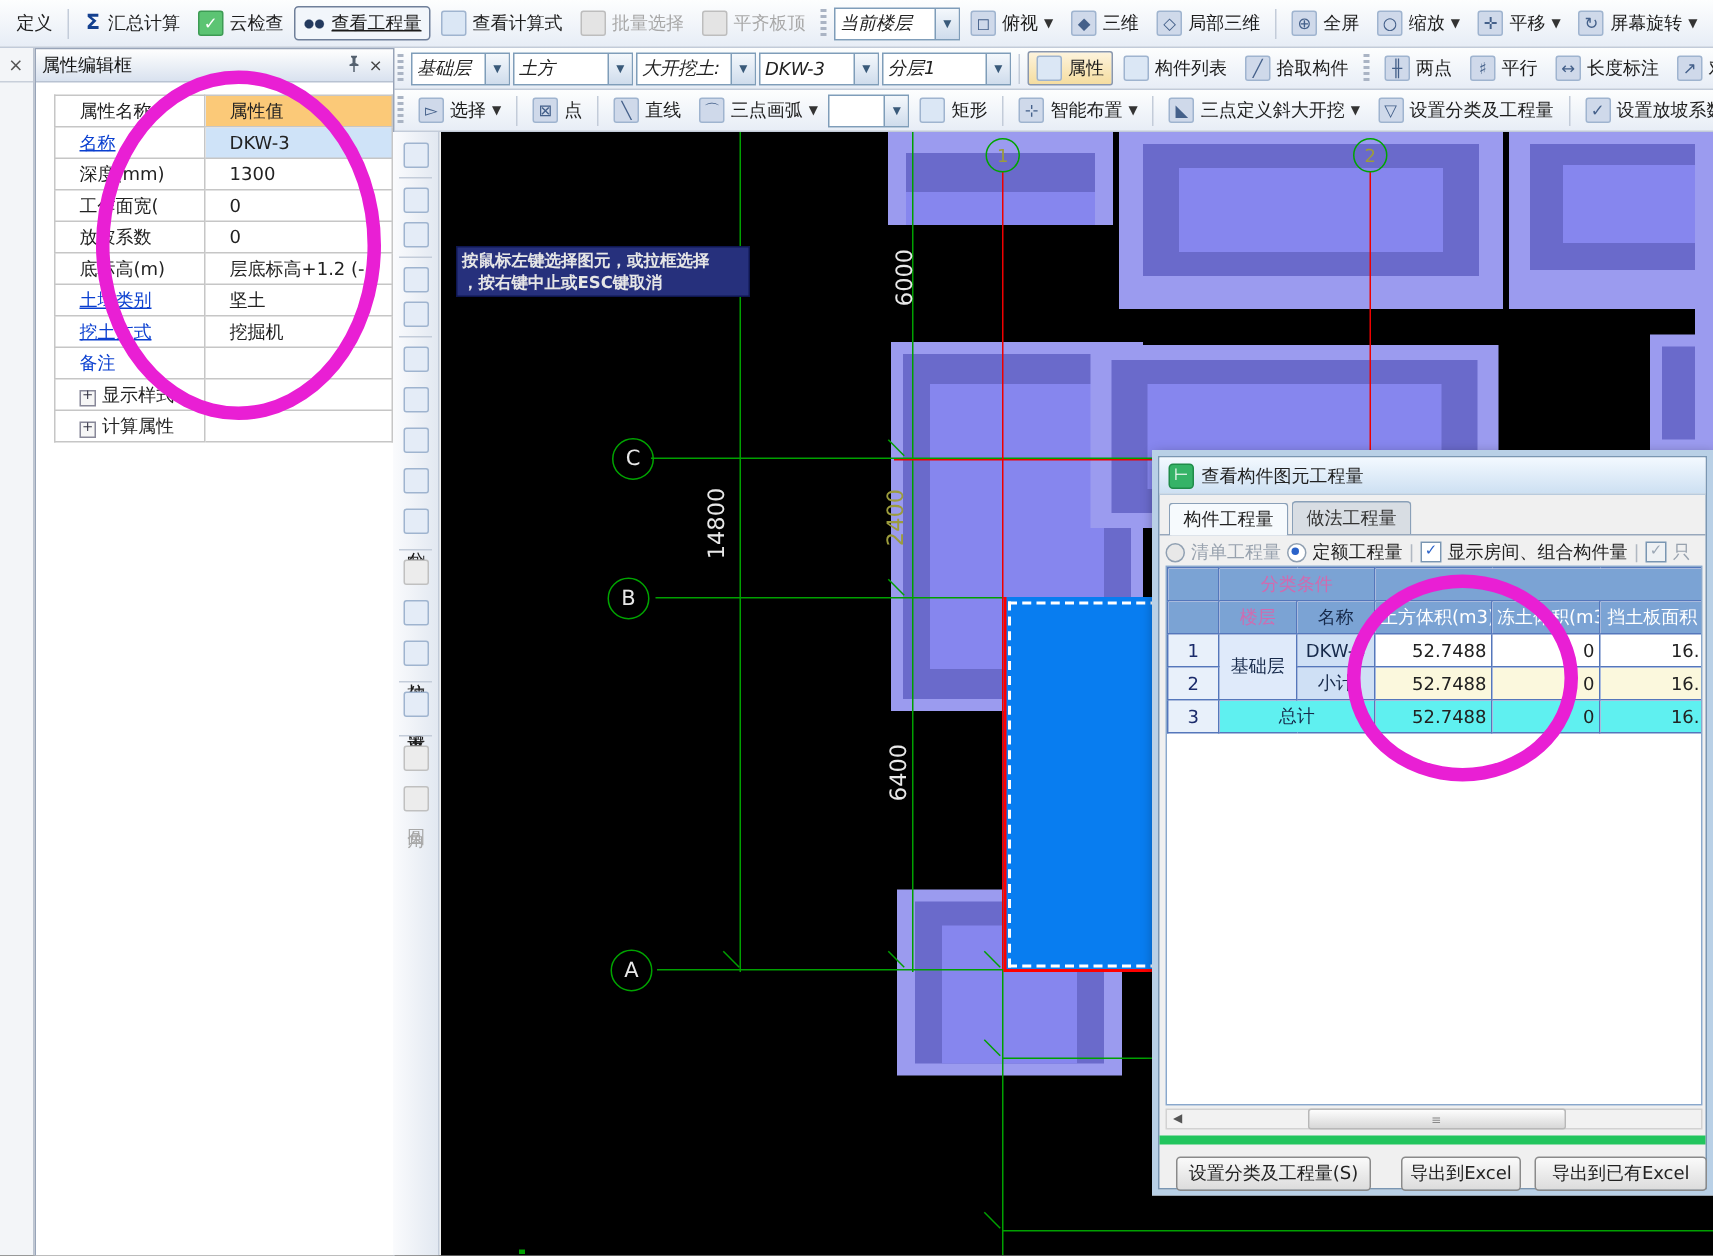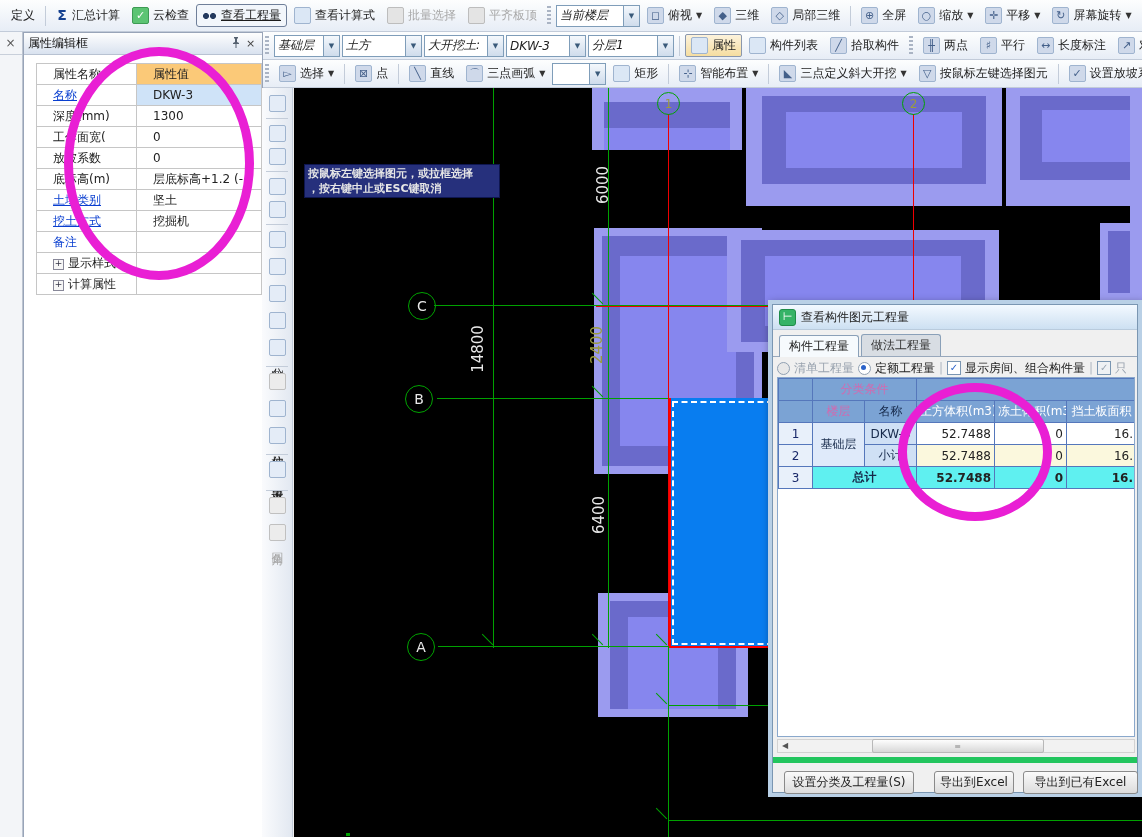--- a/index.html
+++ b/index.html
@@ -117,21 +117,21 @@
   #qtable td{border:1px solid #5577bb;height:21px;padding:0 3px;overflow:hidden;white-space:nowrap;}
   #qtable .h{background:#7ba3d4;}
   #qtable .pink{color:#d06bb0;text-align:center;margin-top:21px;}
   #qtable .navy{color:#16294a;text-align:center;}
   #qtable .wht{color:#fff;text-align:center;}
   #qtable .idx{background:#e8f0fa;color:#1a2a6a;text-align:center;}
   #qtable .cfloor{background:#dfeafa;color:#16294a;text-align:center;}
   #qtable .cname{background:#cfe0f5;color:#16294a;text-align:center;}
   #qtable .num{background:#fff;text-align:right;}
   #qtable .numy{background:#fbf8dd;text-align:right;}
-  #qtable .cyan{background:#5ff0f0;font-weight:bold;}
+  #qtable .cyan{background:#5ff0f0;}
   #qtable .cyan.num2{text-align:right;}
   #hscroll{position:absolute;left:4px;top:434px;width:358px;height:14px;background:#f2f2f2;
        border:1px solid #d2d2d2;box-sizing:border-box;display:flex;align-items:center;}
   #hscroll .sarr{width:14px;height:12px;text-align:center;line-height:12px;font-size:8px;color:#555;flex:none;}
   #hscroll .thumb{margin-left:80px;width:170px;height:12px;background:linear-gradient(#fdfdfd,#d8d8d8);
        border:1px solid #b8b8b8;border-radius:2px;display:flex;align-items:center;justify-content:center;
        font-size:8px;color:#888;letter-spacing:1px;}
   #dlg .btnrow{position:absolute;left:0;top:452px;width:100%;height:38px;border-top:6px solid #22c55e;}
   .wbtn{position:absolute;top:8px;height:23px;border:1px solid #8a8a8a;border-radius:3px;
        background:linear-gradient(#fafafa,#dcdcdc);text-align:center;line-height:21px;white-space:nowrap;
@@ -307,21 +307,21 @@
       <span class="arr">▼</span>
     </div>
   <div class="vsep"></div>
   <div class="tbtn">
       <span class="ic ic-pale2">◣</span>
       <span class="lbl">三点定义斜大开挖</span>
       <span class="arr">▼</span>
     </div>
   <div class="tbtn">
       <span class="ic ic-pale2">▽</span>
-      <span class="lbl">按鼠标左键选择图元</span>
+      <span class="lbl">设置分类及工程量</span>
     </div>
   <div class="vsep"></div>
   <div class="tbtn">
       <span class="ic ic-pale2">✓</span>
       <span class="lbl">设置放坡系数</span>
     </div>
 
 </div>
 
 <div id="dockstrip">

